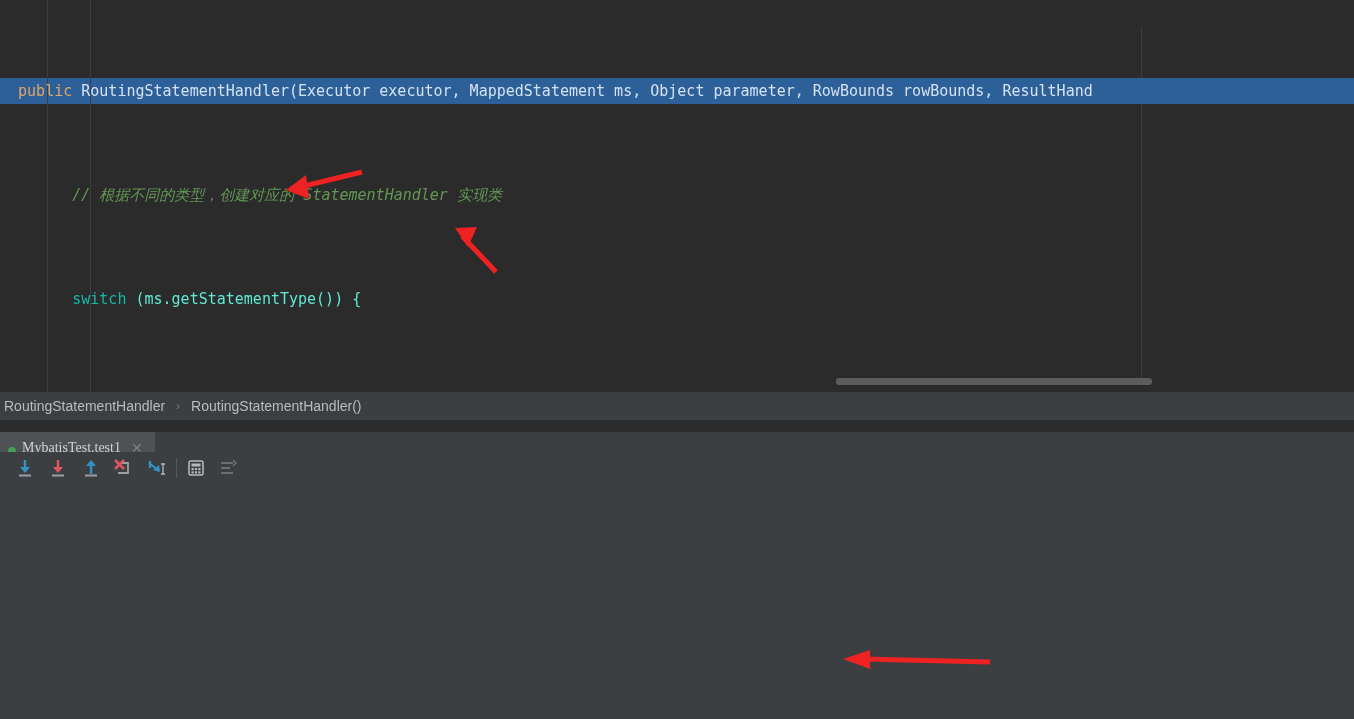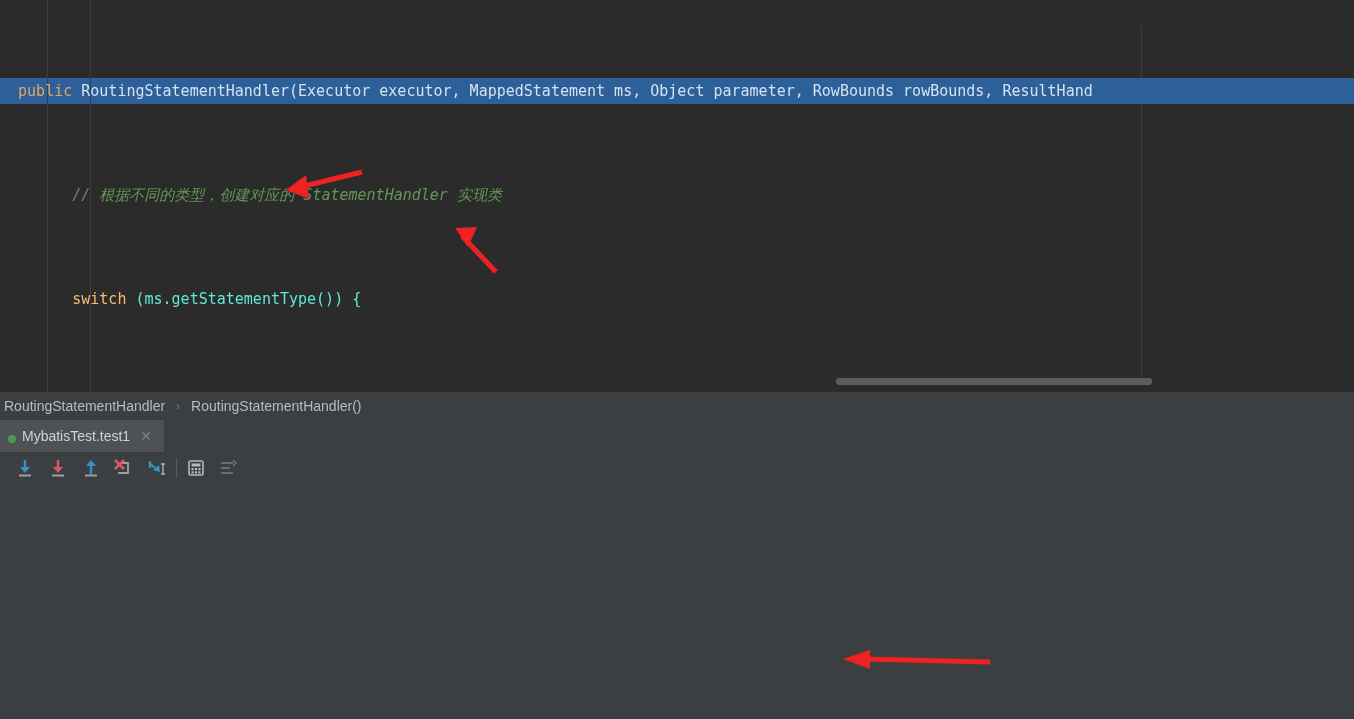--- a/index.html
+++ b/index.html
@@ -16,38 +16,38 @@
   .code{
     position:absolute;left:0;top:0;width:1354px;
     font-family:"DejaVu Sans Mono","Liberation Mono",monospace;
     font-size:15px;line-height:26px;white-space:pre;
   }
   .ln{position:relative;height:26px;white-space:pre;color:#a9b7c6;}
   .ln .txt{position:relative;z-index:2;display:inline-block;padding-left:0;}
   .ln.sel{background:#2d6099;}
   .gutterline{position:absolute;top:0;bottom:0;width:1px;background:#3b3e40;z-index:1;}
 
-  .kw{color:#fdba74;}
+  .kw{color:#14b8a6;}
   .cmt{color:#629755;font-style:italic;}
   .pl{color:#5eead4;}
   .selfg{color:#d4e2f0;}
   .selkw{color:#e0a566;}
 
   .hscroll-code{position:absolute;left:836px;top:378px;width:316px;height:7px;background:#5c5c5c;border-radius:3px;}
   .editor-rule{position:absolute;left:1141px;top:26px;width:1px;height:355px;background:#3b3e40;}
 
   
   .breadcrumb{position:absolute;left:0;top:392px;width:1354px;height:28px;background:#3c3f41;
     display:flex;align-items:center;color:#bbbbbb;font-size:14px;}
   .breadcrumb .crumb{padding:0 2px;}
   .breadcrumb .sep{color:#777;padding:0 9px;font-size:12px;}
 
   
-  .tabbar{position:absolute;left:0;top:420px;width:1354px;height:32px;background:#3c3f41;
-    border-bottom:1px solid #323232;}
+  .tabbar{position:absolute;left:0;top:432px;width:1354px;height:32px;background:#3c3f41;
+    border-bottom:1px solid #323232;font-family:Liberation Serif, serif;}
   .runtab{position:absolute;left:0;top:0;height:32px;display:flex;align-items:center;
     padding:0 12px 0 8px;background:#4e5254;color:#cfd2d4;font-size:14px;}
   .runtab .dot{width:8px;height:8px;border-radius:50%;background:#499c54;margin-right:6px;margin-top:6px;}
   .runtab .xbtn{margin-left:10px;color:#808080;font-size:14px;}
 
   
   .dbgbar{position:absolute;left:0;top:452px;width:1354px;height:32px;background:#3c3f41;}
   .tbtn{position:absolute;top:5px;width:22px;height:22px;}
   .tsep{position:absolute;top:6px;width:1px;height:20px;background:#555a5c;}
 

